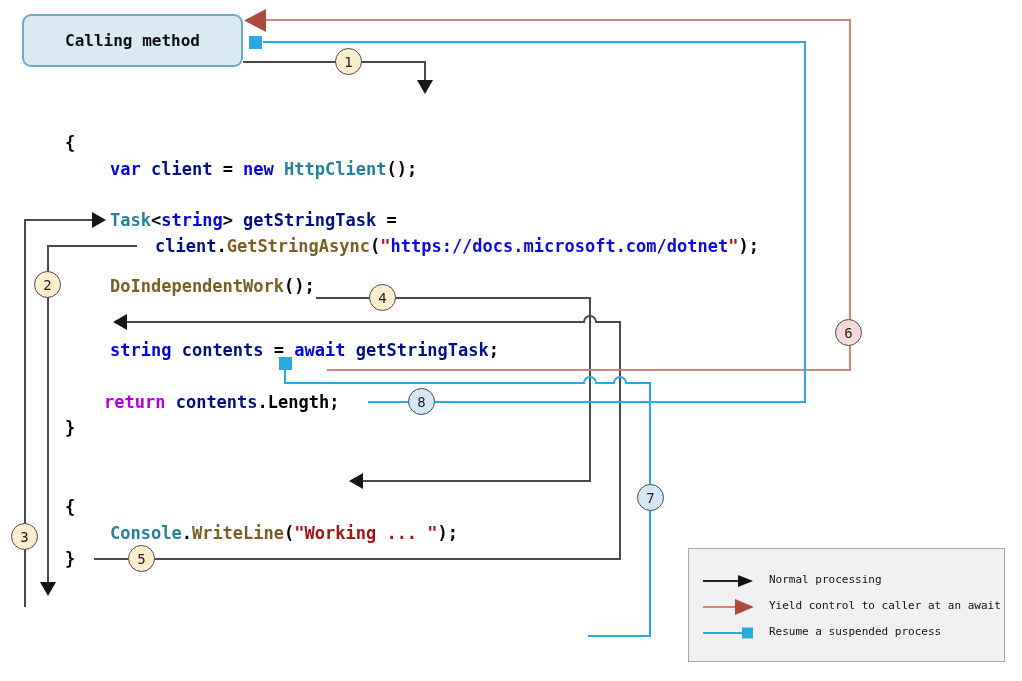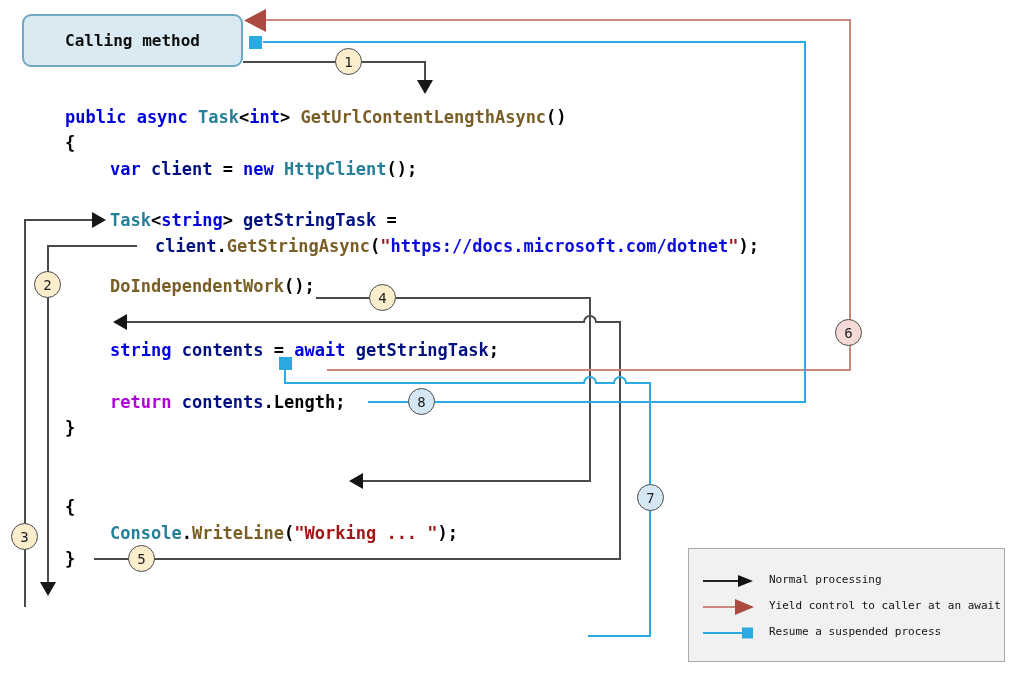--- a/index.html
+++ b/index.html
@@ -75,28 +75,27 @@
     </g>
     <rect x="279" y="357" width="13" height="13" fill="#29abe2"></rect>
     <rect x="249" y="36" width="13" height="13" fill="#29abe2"></rect>
   </svg>
 
   <div class="box box-calling">
     <span>Calling method</span>
   </div>
 
 
-  <div class="code" style="left:65px;top:106px"><span class="tok-kw">public async </span><span class="tok-type">Task</span><span class="tok-plain">&lt;</span><span class="tok-kw">int</span><span class="tok-plain">&gt; </span><span class="tok-fn">GetUrlContentLengthAsync</span><span class="tok-plain">()</span></div>
   <div class="code" style="left:65px;top:132px"><span class="tok-plain">{</span></div>
   <div class="code" style="left:110px;top:209px"><span class="tok-type">Task</span><span class="tok-plain">&lt;</span><span class="tok-kw">string</span><span class="tok-plain">&gt; </span><span class="tok-var">getStringTask</span><span class="tok-plain"> =</span></div>
   <div class="code" style="left:110px;top:158px"><span class="tok-kw">var</span><span class="tok-plain"> </span><span class="tok-var">client</span><span class="tok-plain"> = </span><span class="tok-kw">new</span><span class="tok-plain"> </span><span class="tok-type">HttpClient</span><span class="tok-plain">();</span></div>
   <div class="code" style="left:155px;top:235px"><span class="tok-var">client</span><span class="tok-plain">.</span><span class="tok-fn">GetStringAsync</span><span class="tok-plain">(</span><span class="tok-str">"</span><span class="tok-url">https://docs.microsoft.com/dotnet</span><span class="tok-str">"</span><span class="tok-plain">);</span></div>
   <div class="code" style="left:110px;top:275px"><span class="tok-fn">DoIndependentWork</span><span class="tok-plain">();</span></div>
   <div class="code" style="left:110px;top:339px"><span class="tok-kw">string</span><span class="tok-plain"> </span><span class="tok-var">contents</span><span class="tok-plain"> = </span><span class="tok-kw">await</span><span class="tok-plain"> </span><span class="tok-var">getStringTask</span><span class="tok-plain">;</span></div>
-  <div class="code" style="left:110px;top:391px"><span class="tok-ctrl">return</span><span class="tok-plain"> </span><span class="tok-var">contents</span><span class="tok-plain">.Length;</span></div>
+  <div class="code" style="left:104px;top:391px"><span class="tok-ctrl">return</span><span class="tok-plain"> </span><span class="tok-var">contents</span><span class="tok-plain">.Length;</span></div>
   <div class="code" style="left:65px;top:417px"><span class="tok-plain">}</span></div>
   <div class="code" style="left:65px;top:496px"><span class="tok-plain">{</span></div>
   <div class="code" style="left:110px;top:522px"><span class="tok-type">Console</span><span class="tok-plain">.</span><span class="tok-fn">WriteLine</span><span class="tok-plain">(</span><span class="tok-str">"Working ... "</span><span class="tok-plain">);</span></div>
   <div class="code" style="left:65px;top:548px"><span class="tok-plain">}</span></div>
 
   <div class="step v-cream" style="left:335px;top:48px">
       <span>1</span>
     </div>
   <div class="step v-cream" style="left:34px;top:271px">
       <span>2</span>

